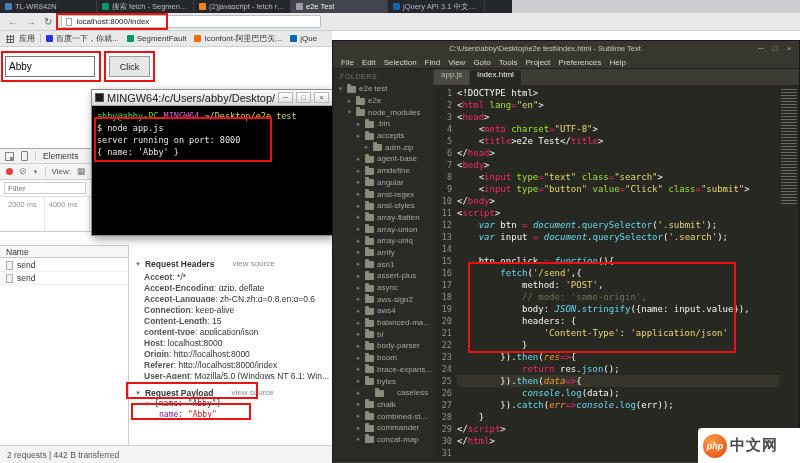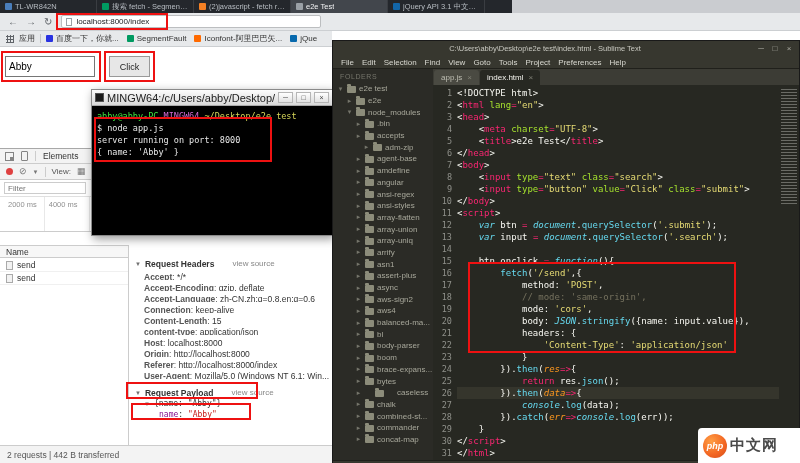--- a/index.html
+++ b/index.html
@@ -89,21 +89,21 @@
   #sb-main{flex:1;display:flex;min-height:0;}
   #sb-sidebar{width:100px;flex:none;background:#2b2b26;overflow:hidden;padding-top:2px;}
   #folders-label{font-size:7px;color:#75756b;padding:2px 0 3px 7px;letter-spacing:.6px;}
   .tree-item{display:flex;align-items:center;gap:3px;height:11.7px;white-space:nowrap;overflow:hidden;}
   .arrow{color:#75756b;font-size:7px;width:7px;text-align:center;flex:none;}
   .folder-ico{width:9px;height:7px;background:#8c8c7a;border-radius:1px;position:relative;flex:none;margin-top:1px;}
   .folder-ico::before{content:"";position:absolute;top:-2px;left:0;width:4px;height:2px;background:#8c8c7a;border-radius:1px 1px 0 0;}
   .tree-label{font-size:8px;color:#a8a89b;overflow:hidden;}
   #sb-editor{flex:1;display:flex;flex-direction:column;min-width:0;}
   #sb-tabbar{height:16px;background:#3c3c35;display:flex;align-items:flex-end;gap:1px;padding-left:1px;flex:none;}
-  .stab{height:15px;display:flex;align-items:center;gap:5px;padding:0 7px;background:#4a4a42;color:#bdbdb2;font-size:8px;border-radius:3px 3px 0 0;}
+  .stab{height:15px;display:flex;align-items:center;gap:5px;padding:0 7px;background:#4a4a42;color:#bdbdb2;font-size:8px;border-radius:3px 3px 0 0;flex-direction:column;}
   .stab.active{background:#272822;color:#f2f2ec;}
   .stab-close{color:#808076;font-size:8px;}
   #sb-codearea{flex:1;display:flex;min-height:0;background:#272822;}
   #gutter{width:24px;flex:none;text-align:right;padding:2px 5px 0 0;color:#8f908a;font-family:"DejaVu Sans Mono",monospace;font-size:8.5px;line-height:12px;}
   #gutter div{height:12px;}
   #code{flex:1;min-width:0;padding-top:2px;font-family:"DejaVu Sans Mono",monospace;font-size:9px;line-height:12px;overflow:hidden;}
   .code-line{height:12px;white-space:pre;}
   .code-line.current{background:#35352c;}
   .tag{color:#f92672;} .attr{color:#a6e22e;} .str{color:#e6db74;}
   .kw{color:#66d9ef;font-style:italic;} .fn{color:#66d9ef;} .sup{color:#66d9ef;font-style:italic;}
@@ -573,21 +573,20 @@
               <div class="code-line"><span class="pl">    &lt;</span><span class="tag">input</span><span class="attr"> type</span><span class="op">=</span><span class="str">"button"</span><span class="attr"> value</span><span class="op">=</span><span class="str">"Click"</span><span class="attr"> class</span><span class="op">=</span><span class="str">"submit"</span><span class="pl">&gt;</span></div>
               <div class="code-line"><span class="pl">&lt;/</span><span class="tag">body</span><span class="pl">&gt;</span></div>
               <div class="code-line"><span class="pl">&lt;</span><span class="tag">script</span><span class="pl">&gt;</span></div>
               <div class="code-line"><span class="pl">    </span><span class="kw">var</span><span class="pl"> btn </span><span class="op">=</span><span class="pl"> </span><span class="sup">document</span><span class="pl">.</span><span class="fn">querySelector</span><span class="pl">(</span><span class="str">'.submit'</span><span class="pl">);</span></div>
               <div class="code-line"><span class="pl">    </span><span class="kw">var</span><span class="pl"> input </span><span class="op">=</span><span class="pl"> </span><span class="sup">document</span><span class="pl">.</span><span class="fn">querySelector</span><span class="pl">(</span><span class="str">'.search'</span><span class="pl">);</span></div>
               <div class="code-line"></div>
               <div class="code-line"><span class="pl">    btn.onclick </span><span class="op">=</span><span class="pl"> </span><span class="kw">function</span><span class="pl">(){</span></div>
               <div class="code-line"><span class="pl">        </span><span class="fn">fetch</span><span class="pl">(</span><span class="str">'/send'</span><span class="pl">,{</span></div>
               <div class="code-line"><span class="pl">            method: </span><span class="str">'POST'</span><span class="pl">,</span></div>
               <div class="code-line"><span class="pl">            </span><span class="cm">// mode: 'same-origin',</span></div>
-              <div class="code-line"><span class="pl">            mode: </span><span class="str">'cors'</span><span class="pl">,</span></div>
               <div class="code-line"><span class="pl">            body: </span><span class="sup">JSON</span><span class="pl">.</span><span class="fn">stringify</span><span class="pl">({name: input.value}),</span></div>
               <div class="code-line"><span class="pl">            headers: {</span></div>
               <div class="code-line"><span class="pl">                </span><span class="str">'Content-Type'</span><span class="pl">: </span><span class="str">'application/json'</span></div>
               <div class="code-line"><span class="pl">            }</span></div>
               <div class="code-line"><span class="pl">        }).</span><span class="fn">then</span><span class="pl">(</span><span class="param">res</span><span class="op">=&gt;</span><span class="pl">{</span></div>
               <div class="code-line"><span class="pl">            </span><span class="op">return</span><span class="pl"> res.</span><span class="fn">json</span><span class="pl">();</span></div>
               <div class="code-line current"><span class="pl">        }).</span><span class="fn">then</span><span class="pl">(</span><span class="param">data</span><span class="op">=&gt;</span><span class="pl">{</span></div>
               <div class="code-line"><span class="pl">            </span><span class="sup">console</span><span class="pl">.</span><span class="fn">log</span><span class="pl">(data);</span></div>
               <div class="code-line"><span class="pl">        }).</span><span class="fn">catch</span><span class="pl">(</span><span class="param">err</span><span class="op">=&gt;</span><span class="sup">console</span><span class="pl">.</span><span class="fn">log</span><span class="pl">(err));</span></div>
               <div class="code-line"><span class="pl">    }</span></div>

